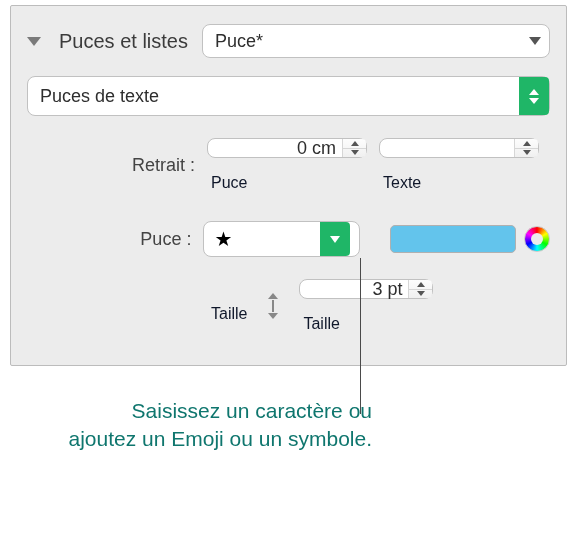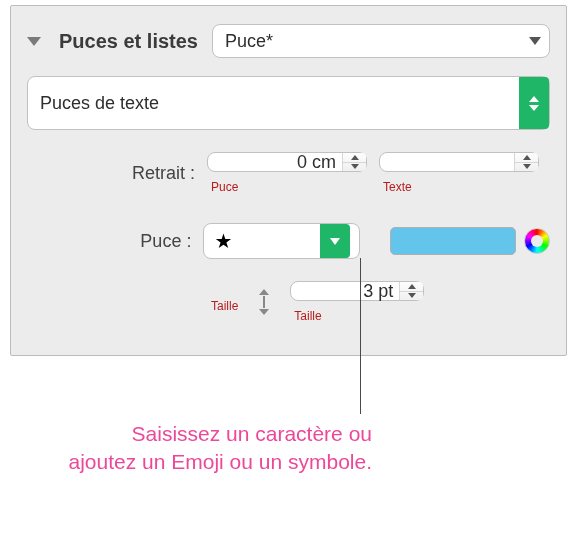--- a/index.html
+++ b/index.html
@@ -23,21 +23,21 @@
   }
   .row { display: flex; align-items: center; }
   .header-row { gap: 14px; }
   .disclosure {
     width: 0; height: 0;
     border-left: 7px solid transparent;
     border-right: 7px solid transparent;
     border-top: 9px solid #7a7a7a;
     margin-right: 4px;
   }
-  .section-title { font-weight: 700; font-size: 20px; color: #3b3b3b; }
+  .section-title { font-weight: 400; font-size: 20px; color: #3b3b3b; }
   .select-box, .popup-box, .stepper-box, .symbol-box {
     background: #fff;
     border: 1px solid #c1c1c1;
     border-radius: 8px;
     display: flex;
     align-items: center;
     font-size: 18px;
     color: #2e2e2e;
   }
   .select-box {
@@ -46,21 +46,21 @@
     padding: 0 8px 0 12px;
     justify-content: space-between;
   }
   .arrow-down {
     width: 0; height: 0;
     border-left: 6px solid transparent;
     border-right: 6px solid transparent;
     border-top: 8px solid #555;
   }
   .popup-box {
-    height: 54px;
+    height: 40px;
     padding: 0;
     justify-content: space-between;
     width: 100%;
   }
   .popup-box .txt { padding: 0 12px; }
   .popup-btn {
     width: 30px;
     height: 100%;
     background: #1fb667;
     border-radius: 0 4px 4px 0;
@@ -127,21 +127,21 @@
     border-bottom: 5px solid #555;
   }
   .stepper-ctrl .dsc {
     width: 0; height: 0;
     border-left: 4px solid transparent;
     border-right: 4px solid transparent;
     border-top: 5px solid #555;
   }
   .stepper-ctrl .mid { border-top: 1px solid #d6d6d6; }
   .col { display: flex; flex-direction: column; }
-  .caption { font-size: 12px; color: #b91c1c; margin-top: 8px; }
+  .caption { font-size: 16px; color: #0f172a; margin-top: 16px; }
   .symbol-box {
     height: 36px;
     width: 160px;
     padding: 0;
   }
   .symbol-box .sym {
     width: 116px;
     padding: 0 10px;
     font-size: 20px;
     color: #000;
@@ -203,27 +203,27 @@
   .vbar-icon .d { width:0;height:0;border-left:5px solid transparent;border-right:5px solid transparent;border-top:6px solid #888; }
   .vbar-icon .b { width:2px;height:12px;background:#888; }
   .callout {
     position: absolute;
     top: 258px; left: 360px;
     width: 1px; height: 156px;
     background: #4a4a4a;
   }
   .callout-text {
     position: absolute;
-    top: 420px;
+    top: 397px;
     left: 62px;
     width: 310px;
     font-size: 21px;
     line-height: 1.35;
     text-align: right;
-    color: #ec4899;
+    color: #0f766e;
   }
 </style>
 </head>
 <body>
 
 <div class="panel">
 
   <div class="row header-row">
     <div class="disclosure"></div>
     <div class="section-title">Puces et listes</div>

